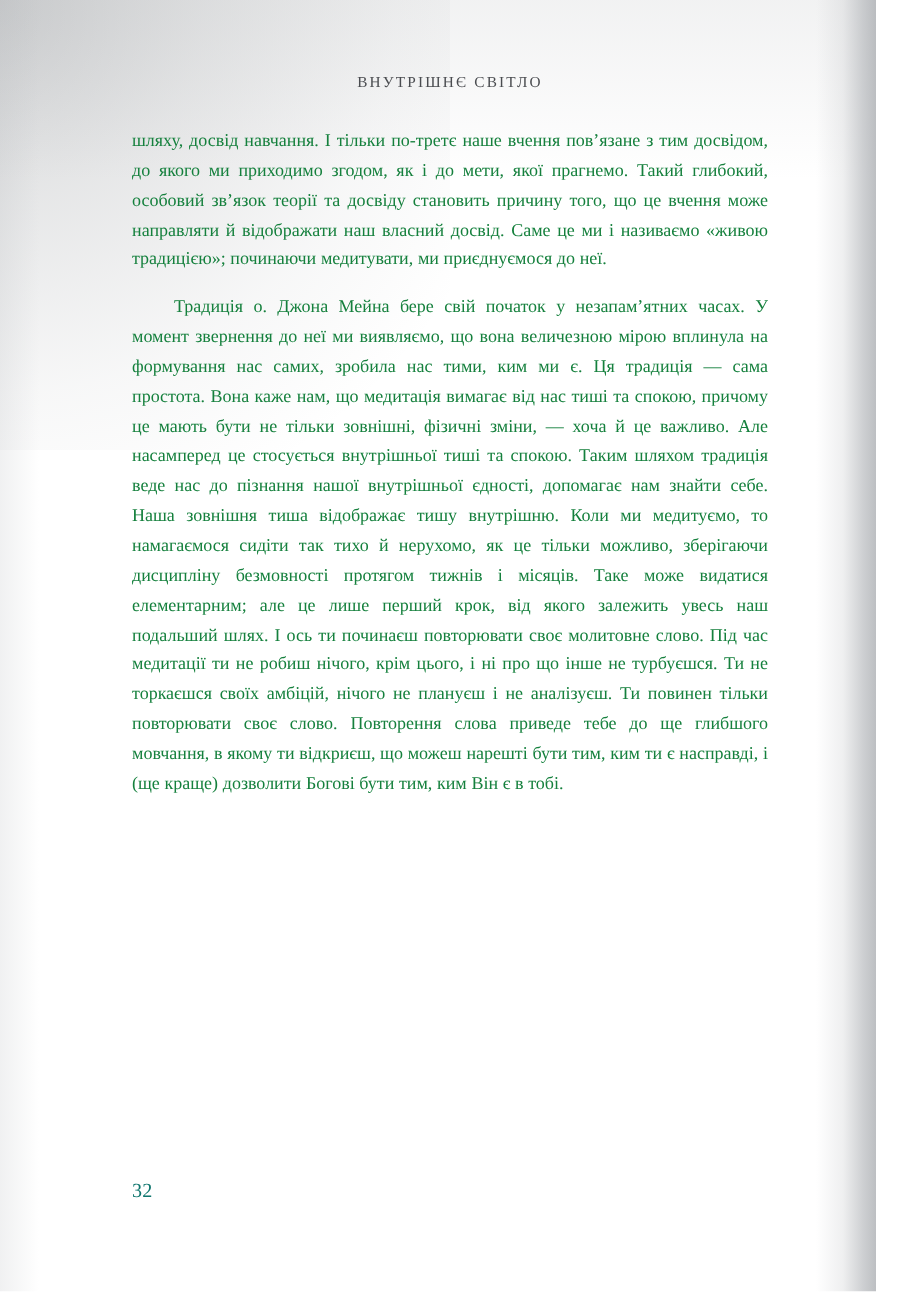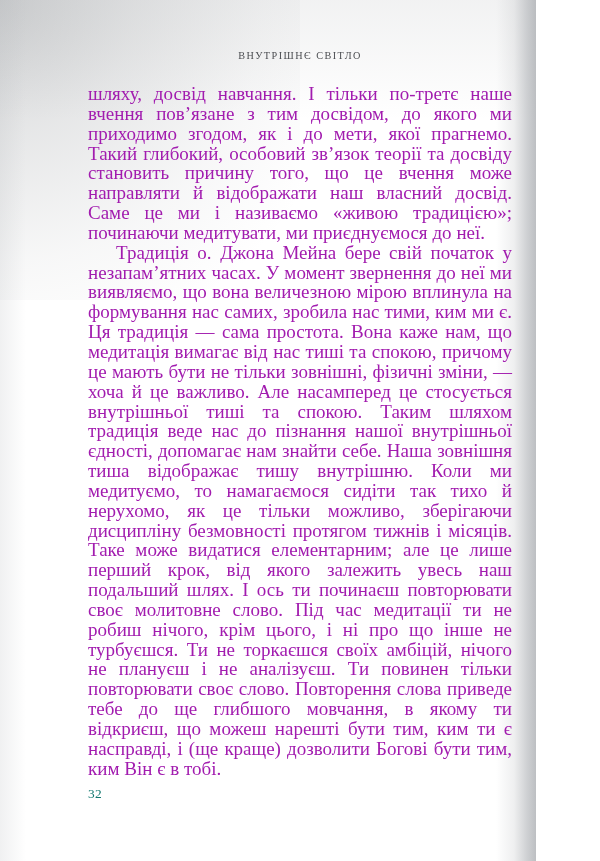--- a/index.html
+++ b/index.html
@@ -11,21 +11,21 @@
     height: 861px;
     overflow: hidden;
     background: #ffffff;
     font-family: "Liberation Serif", "DejaVu Serif", serif;
     -webkit-font-smoothing: antialiased;
   }
 
   
   .page {
     position: relative;
-    width: 536px;
+    width: 584px;
     height: 861px;
     background: #ffffff;
     overflow: hidden;
     text-decoration: underline;
   }
   
   .shade-topleft {
     position: absolute;
     left: 0; top: 0;
     width: 300px; height: 300px;
@@ -85,29 +85,29 @@
 
   
   .textblock {
     position: absolute;
     left: 88px;
     top: 84px;
     width: 424px;
   }
   .para {
     margin: 0;
-    font-size: 19px;
+    font-size: 12px;
     line-height: 19.85px;
-    color: #a21caf;
+    color: #15803d;
     text-align: justify;
     text-justify: inter-word;
     hyphens: manual;
     word-spacing: 0.1px;
   }
-  .para + .para { margin-top: 0; }
+  .para + .para { margin-top: 12px; }
   .para.indent { text-indent: 28px; }
 
   
   .folio {
     position: absolute;
     left: 88px;
     top: 786px;
     font-size: 13.4px;
     color: #0f766e;
     letter-spacing: 0.2px;

